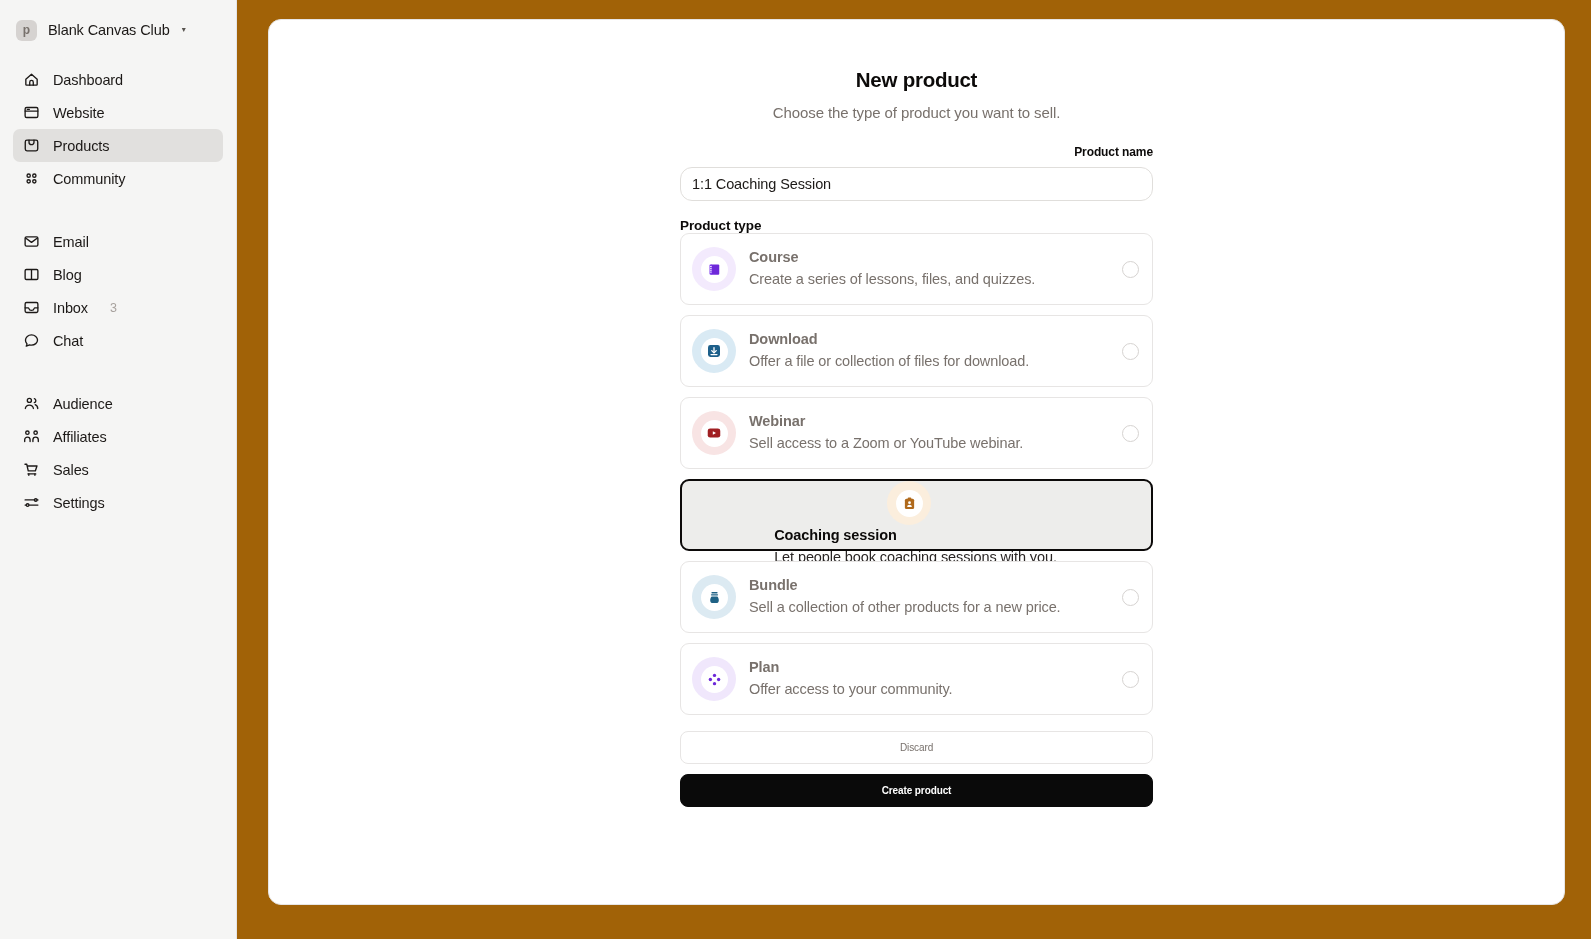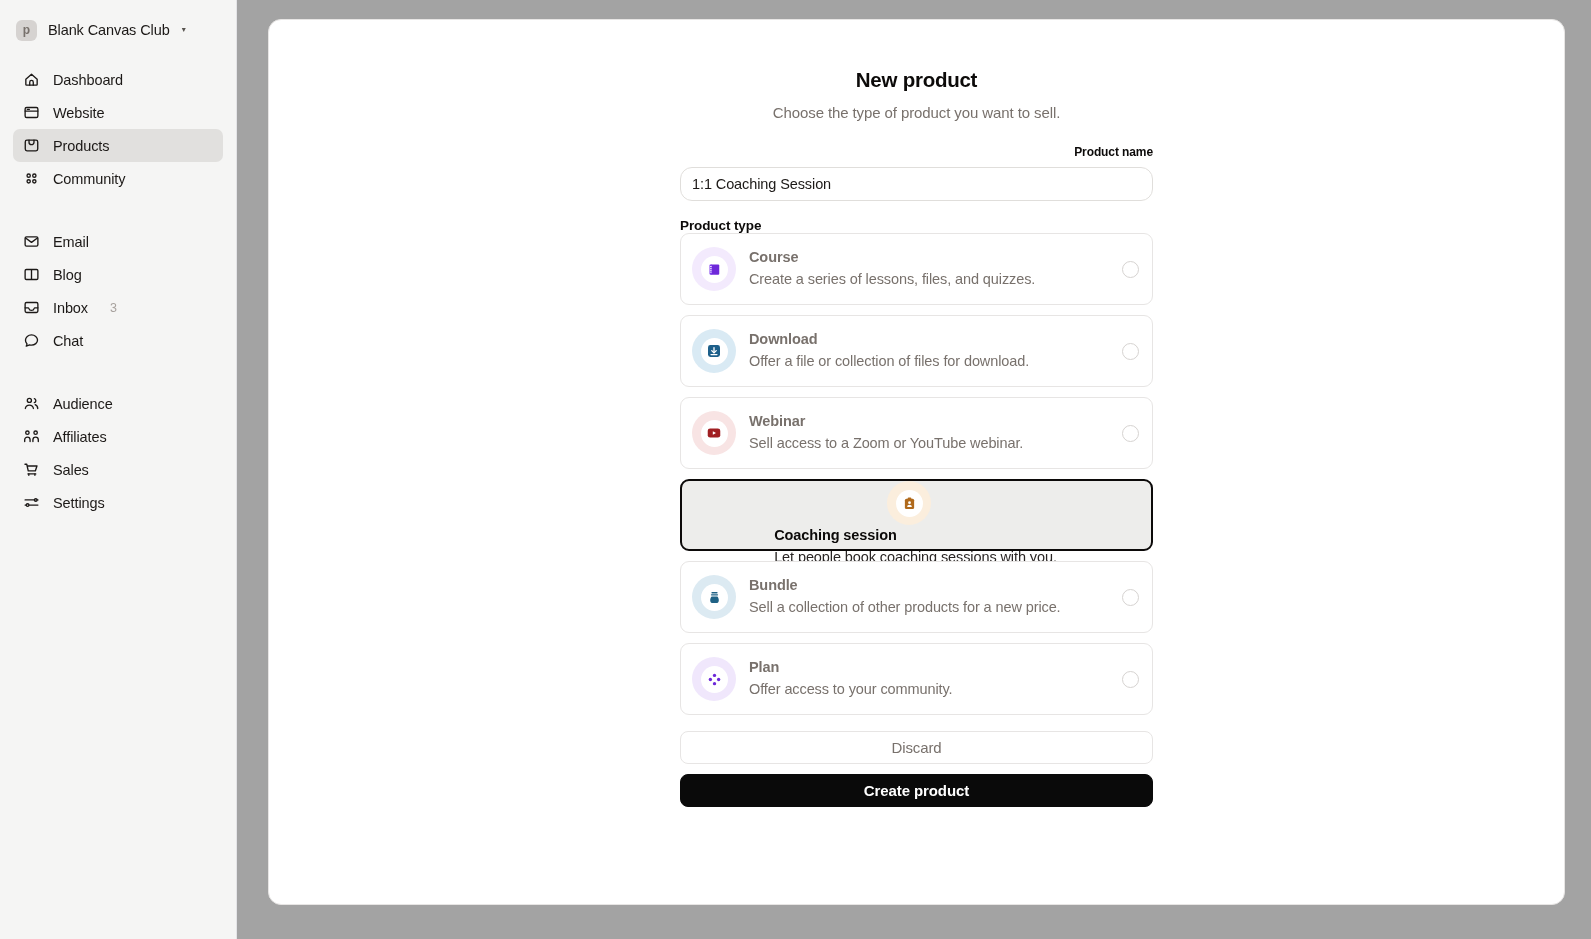--- a/index.html
+++ b/index.html
@@ -95,21 +95,21 @@
   .nav-badge {
     margin-left: 9px;
     font-size: 12.5px;
     color: #a8a29e;
   }
 
   
   .main {
     flex: 1 1 auto;
     height: 939px;
-    background: #a3a3a3;
+    background: #a16207;
     padding: 19px 26px 26px 31px;
   }
   .panel {
     width: 100%;
     height: 886px;
     border: 1px solid #e7e5e4;
     border-radius: 13px;
     background: #ffffff;
     overflow: hidden;
     position: relative;
@@ -243,21 +243,21 @@
     flex: 0 0 19px;
     border: 5px solid #0c0a09;
     background: #ffffff;
   }
 
   .btn {
     width: 100%;
     height: 33px;
     border-radius: 8px;
     font-family: "Liberation Sans", sans-serif;
-    font-size: 15px;
+    font-size: 10px;
     letter-spacing: -0.1px;
     cursor: pointer;
     display: flex;
     align-items: center;
     justify-content: center;
   }
   .btn-discard {
     border: 1px solid #e7e5e4;
     background: #ffffff;
     color: #78716c;

